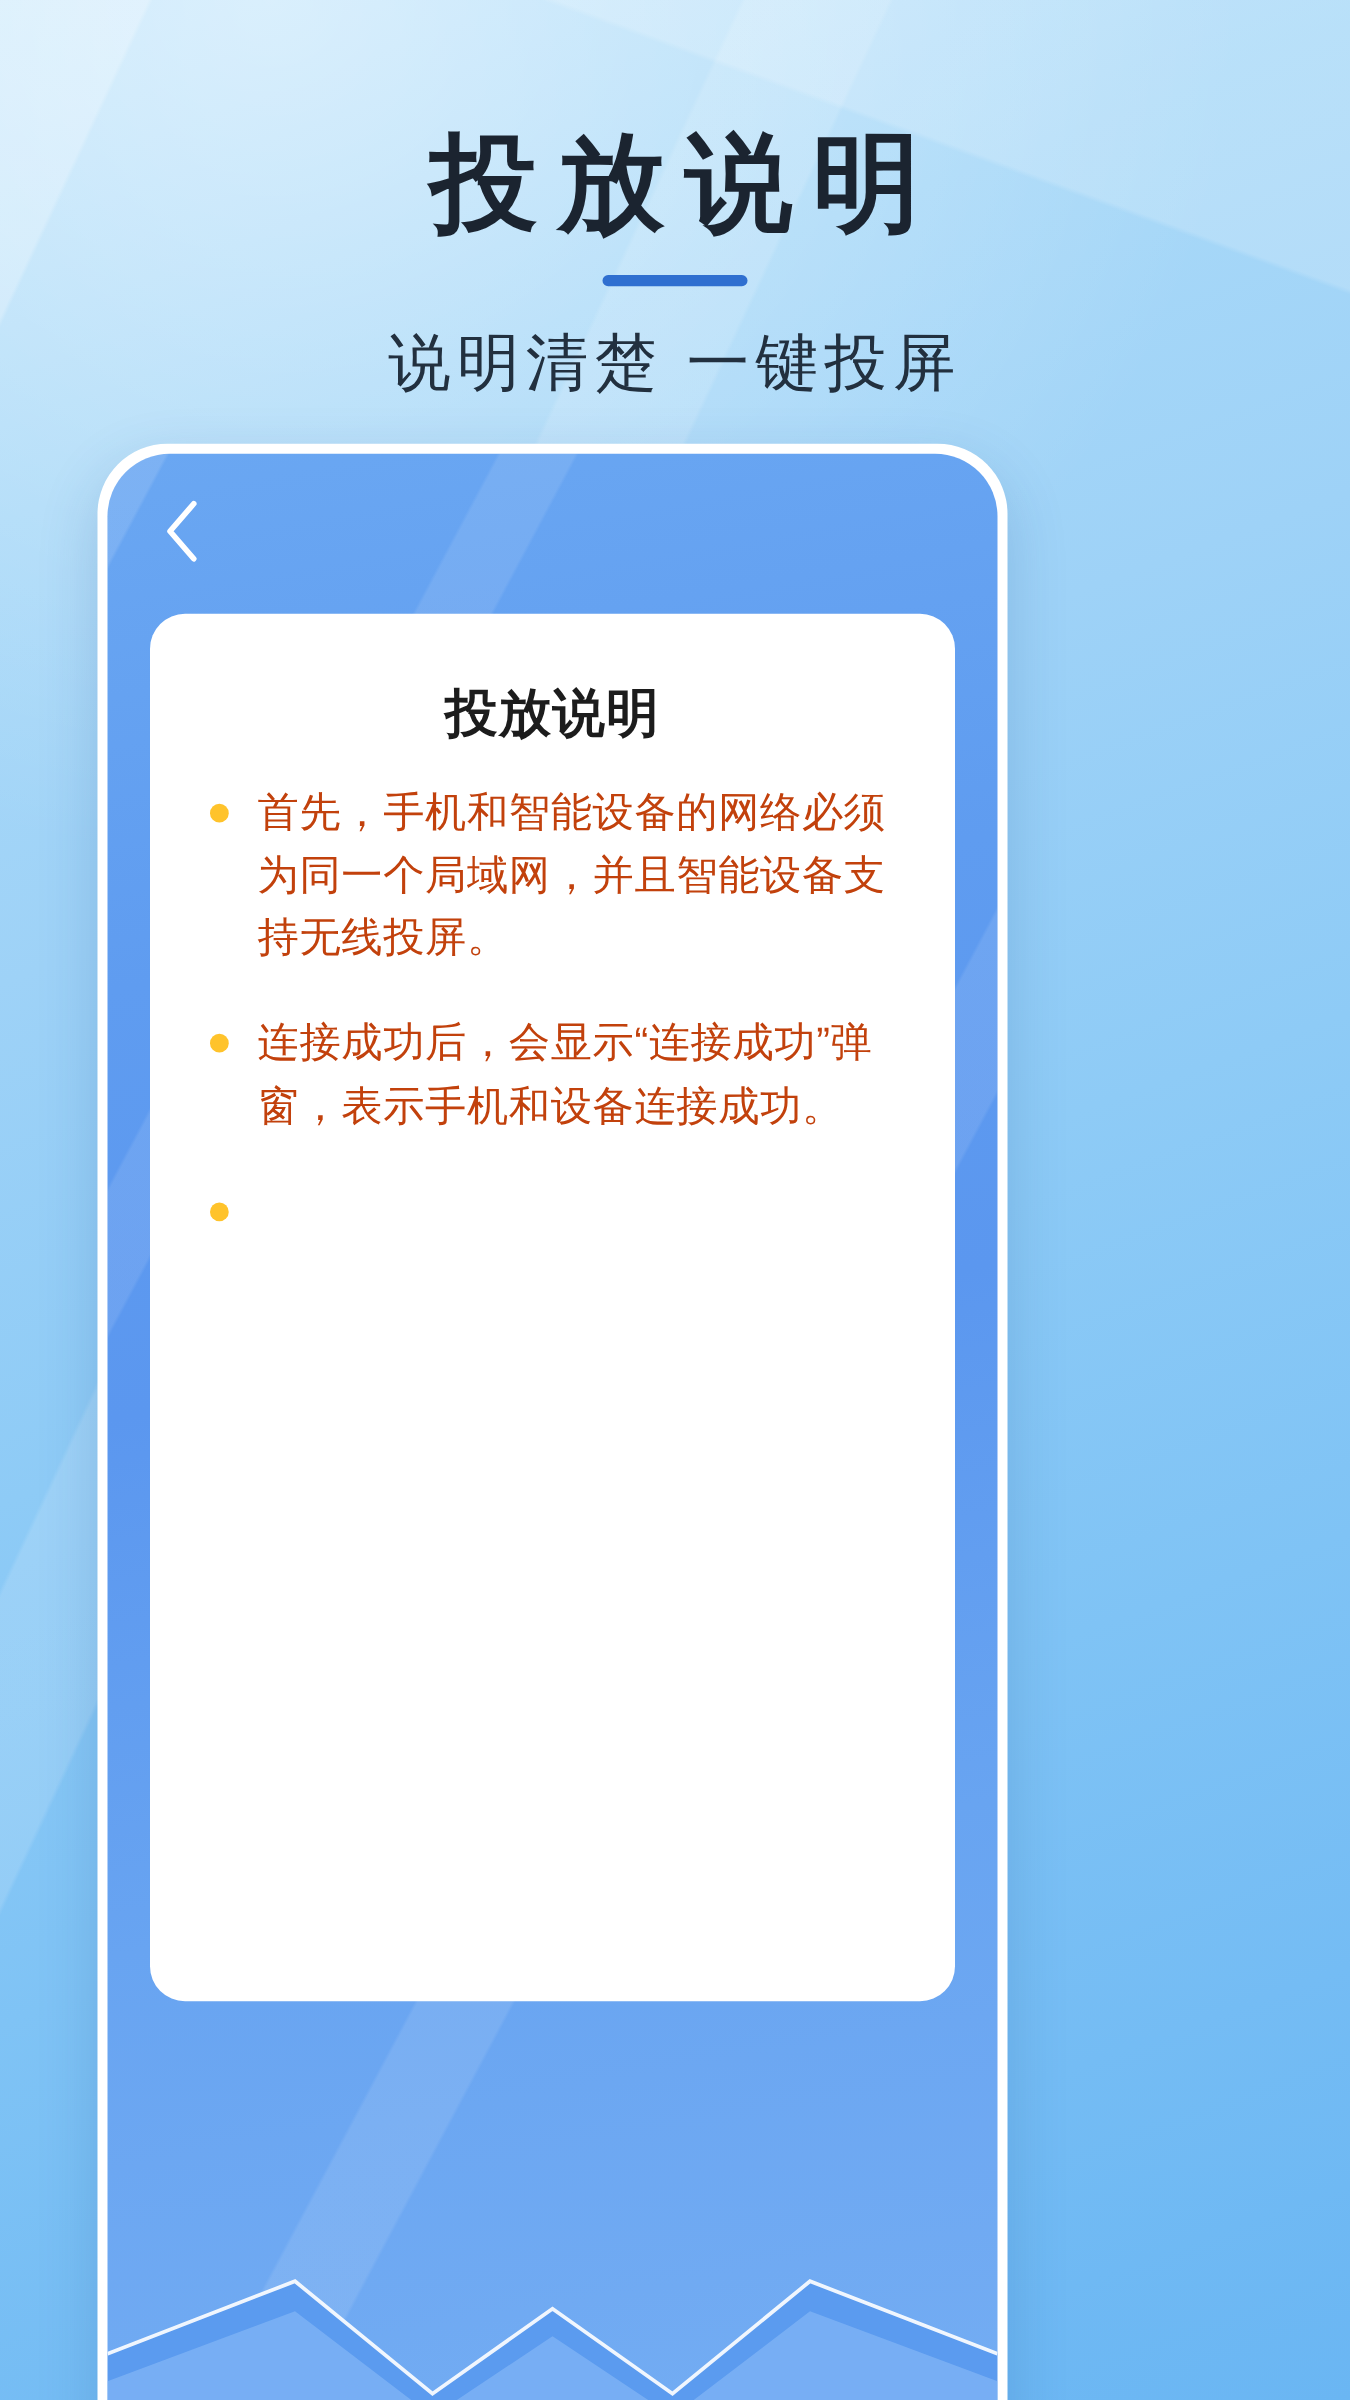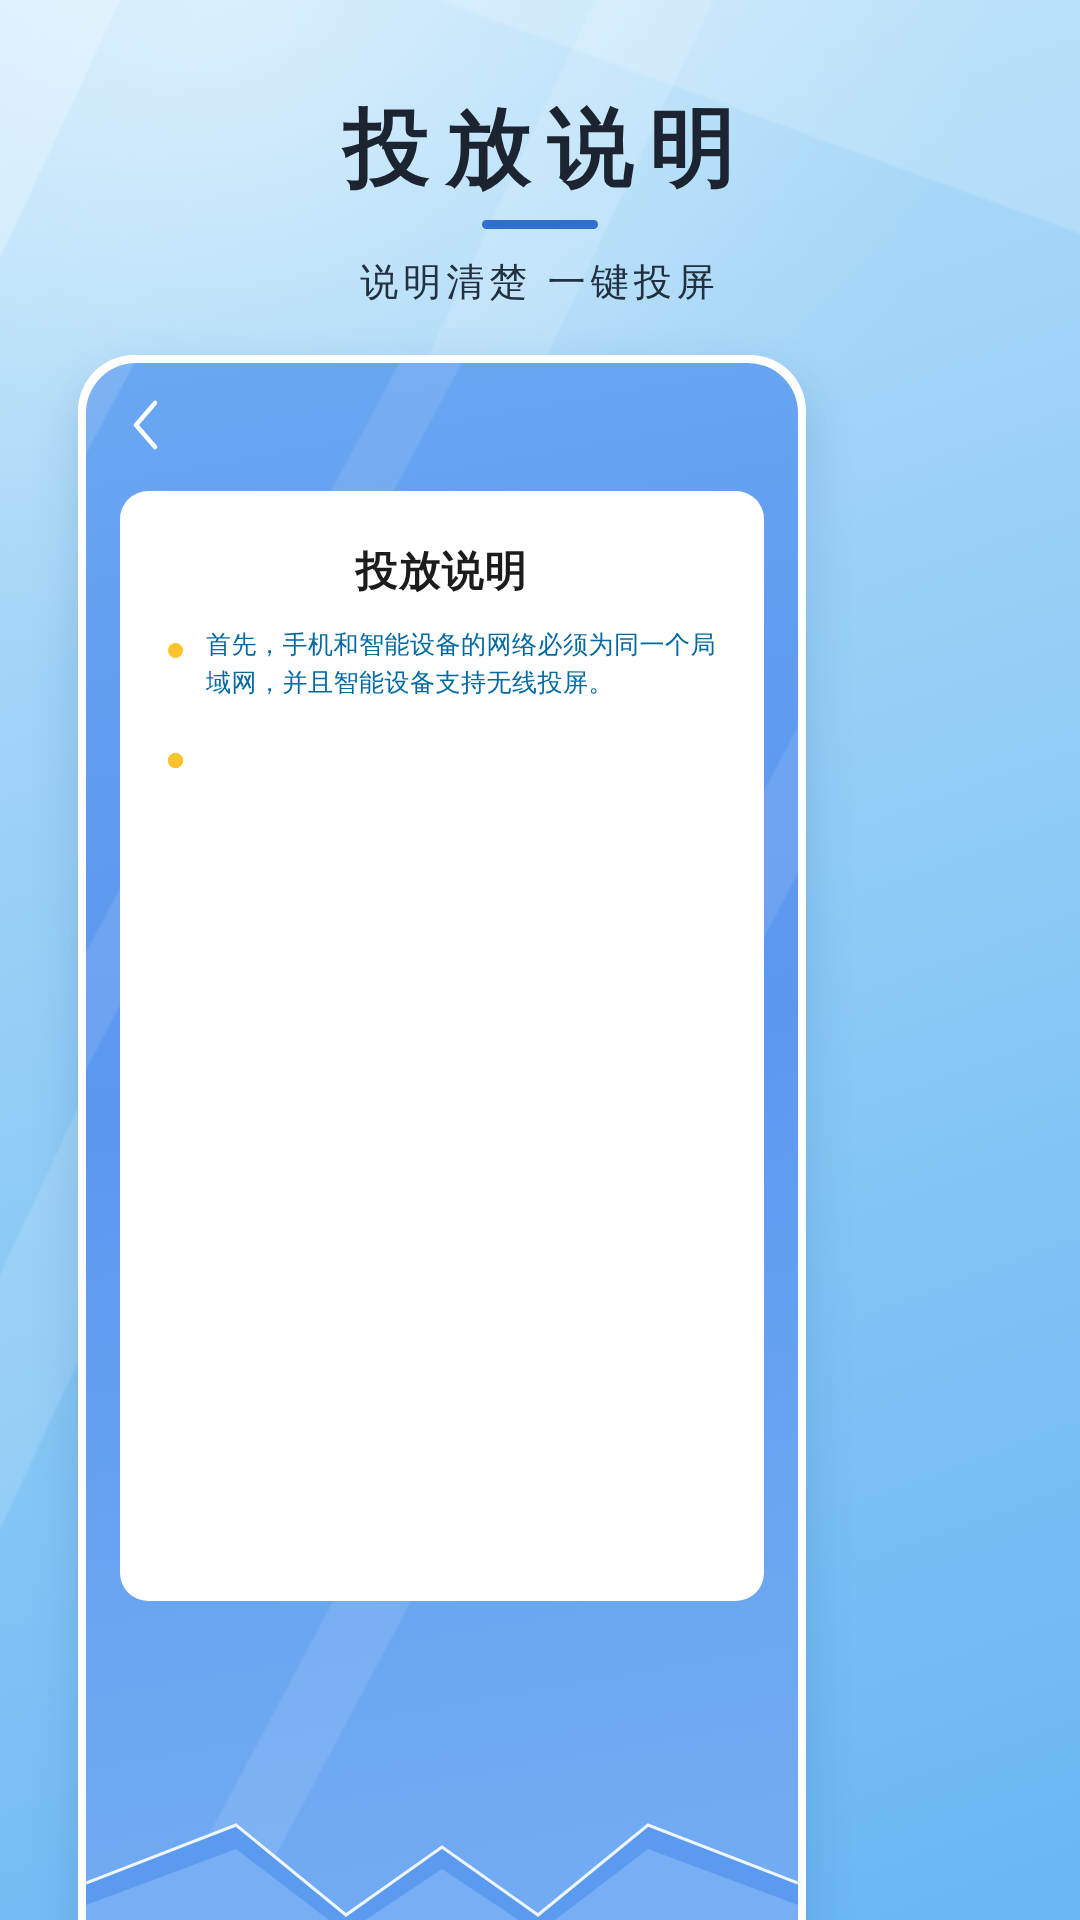--- a/index.html
+++ b/index.html
@@ -46,21 +46,21 @@
   }
   .title-rule {
     width: 116px;
     height: 9px;
     border-radius: 6px;
     background: #2f6fd0;
     margin: 30px auto 0;
   }
   .page-subtitle {
     margin: 28px 0 16px;
-    font-size: 38px;
+    font-size: 50px;
     letter-spacing: 5px;
     color: #22303f;
     font-weight: 500;
   }
 
   
   .phone {
     position: absolute;
     left: 78px;
     top: 355px;
@@ -139,23 +139,23 @@
   }
   .bullet-list {
     list-style: none;
     margin: 0;
     padding: 0;
   }
   .bullet-item {
     position: relative;
     padding-left: 42px;
     margin-bottom: 34px;
-    font-size: 25px;
+    font-size: 33px;
     line-height: 1.52;
-    color: #0369a1;
+    color: #c2410c;
     letter-spacing: 0.5px;
   }
   .bullet-item:last-child { margin-bottom: 0; }
   .bullet-dot {
     position: absolute;
     left: 4px;
     top: 18px;
     width: 15px;
     height: 15px;
     border-radius: 50%;
@@ -187,20 +187,21 @@
 
     <div class="card">
       <h2 class="card-title">投放说明</h2>
       <ul class="bullet-list">
         <li class="bullet-item">
           <span class="bullet-dot"></span>
           <span>首先，手机和智能设备的网络必须为同一个局域网，并且智能设备支持无线投屏。</span>
         </li>
         <li class="bullet-item">
           <span class="bullet-dot"></span>
+          <span>连接成功后，会显示“连接成功”弹窗，表示手机和设备连接成功。</span>
         </li>
         <li class="bullet-item">
           <span class="bullet-dot"></span>
         </li>
       </ul>
     </div>
 
     <svg class="mountains" viewBox="0 0 712 190" preserveAspectRatio="none">
       <path d="M0 118 L150 60 L260 150 L356 82 L452 150 L562 60 L712 118 L712 190 L0 190 Z" fill="#5b9bef"></path>
       <path d="M0 140 L150 84 L260 168 L356 104 L452 168 L562 84 L712 140 L712 190 L0 190 Z" fill="#7cb2f4" opacity="0.85"></path>

